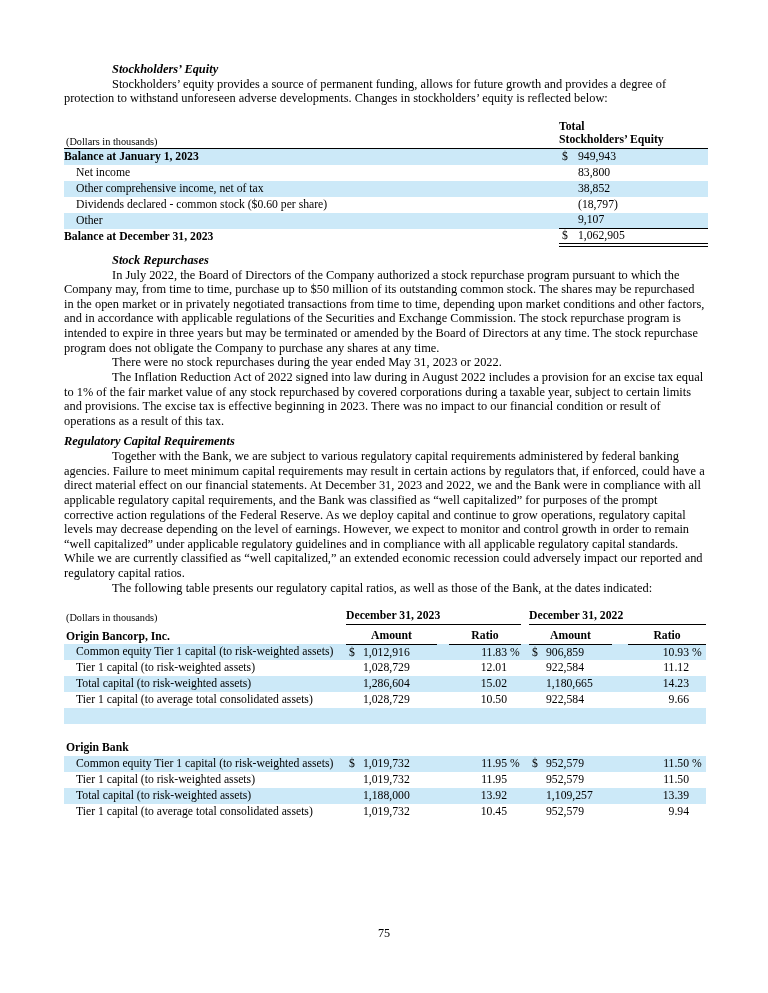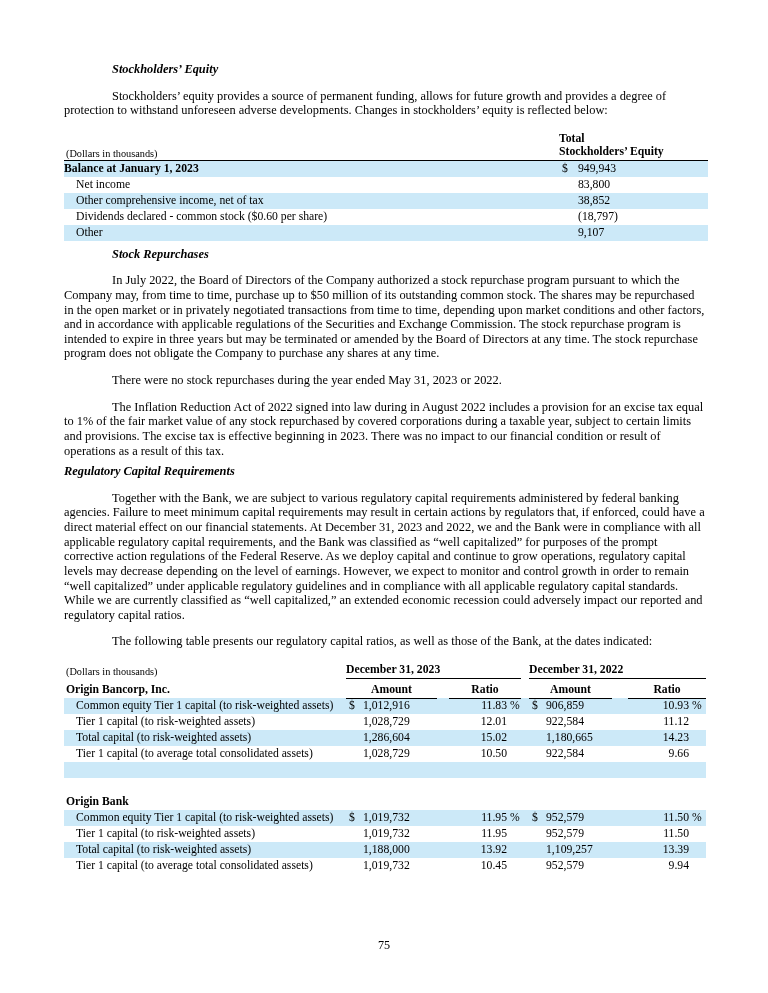--- a/index.html
+++ b/index.html
@@ -6,21 +6,21 @@
   html,body { background:#fff; }
   body {
     width:768px; height:993px; position:relative; overflow:hidden;
     font-family:"Liberation Serif", serif; color:#000;
   }
   .content { padding:62px 62px 0 64px; font-size:12.4px; line-height:1.18; }
 
   .heading { font-weight:bold; font-style:italic; }
   .heading.indented { margin-left:48px; }
   .mt-sec { margin-top:6px; }
-  p.body-para { text-indent:48px; margin-top:12px; text-align:left; }
+  p.body-para { text-indent:48px; text-align:left; }
 
   table { border-collapse:collapse; table-layout:fixed; }
   td { vertical-align:bottom; white-space:nowrap; overflow:hidden; font-size:11.7px; }
   .units { font-size:10.3px; padding-left:2px; }
   .shaded td { background:#cce9f8; }
 
   
   .equity-table { width:644px; margin-top:15px; }
   .equity-table .hdr td { border-bottom:1px solid #000; }
   .equity-table .colhead { font-weight:bold; text-align:left; line-height:1.08; padding-bottom:2px; }
@@ -41,21 +41,21 @@
   .cap-table .hdr2 td { padding-top:4px; padding-bottom:1px; }
   .cap-table .seclbl { font-weight:bold; padding-left:2px; }
   .cap-table tbody td { height:16px; vertical-align:middle; }
   .cap-table .amt { padding-right:8px; }
   .ratio { text-align:right; padding-right:2px; }
   .pct { padding-left:1px; }
   .spacer-blue td { height:15px; }
   .spacer-white td { height:14px; }
   .section-row td { height:17px; }
 
-  .pageno { position:absolute; bottom:40px; left:0; width:100%; text-align:center; font-size:12.2px; }
+  .pageno { position:absolute; bottom:52px; left:0; width:100%; text-align:center; font-size:12.2px; }
 </style>
 </head>
 <body>
 
 <div class="content">
 
   <div class="heading indented">Stockholders’ Equity</div>
   <p class="body-para">Stockholders’ equity provides a source of permanent funding, allows for future growth and provides a degree of protection to withstand unforeseen adverse developments. Changes in stockholders’ equity is reflected below:</p>
 
   <table class="equity-table">
@@ -91,20 +91,25 @@
       </tr>
       <tr>
         <td class="lbl l2">Dividends declared - common stock ($0.60 per share)</td>
         <td class="dollar"></td>
         <td class="amt">(18,797)</td>
       </tr>
       <tr class="shaded">
         <td class="lbl l2">Other</td>
         <td class="dollar"></td>
         <td class="amt">9,107</td>
+      </tr>
+      <tr class="boldlbl total">
+        <td class="lbl l1">Balance at December 31, 2023</td>
+        <td class="dollar">$</td>
+        <td class="amt">1,062,905</td>
       </tr>
     </tbody>
   </table>
 
   <div class="heading indented mt-sec">Stock Repurchases</div>
   <p class="body-para">In July 2022, the Board of Directors of the Company authorized a stock repurchase program pursuant to which the Company may, from time to time, purchase up to $50 million of its outstanding common stock. The shares may be repurchased in the open market or in privately negotiated transactions from time to time, depending upon market conditions and other factors, and in accordance with applicable regulations of the Securities and Exchange Commission. The stock repurchase program is intended to expire in three years but may be terminated or amended by the Board of Directors at any time. The stock repurchase program does not obligate the Company to purchase any shares at any time.</p>
   <p class="body-para">There were no stock repurchases during the year ended May 31, 2023 or 2022.</p>
   <p class="body-para">The Inflation Reduction Act of 2022 signed into law during in August 2022 includes a provision for an excise tax equal to 1% of the fair market value of any stock repurchased by covered corporations during a taxable year, subject to certain limits and provisions. The excise tax is effective beginning in 2023. There was no impact to our financial condition or result of operations as a result of this tax.</p>
 
   <div class="heading mt-sec">Regulatory Capital Requirements</div>

